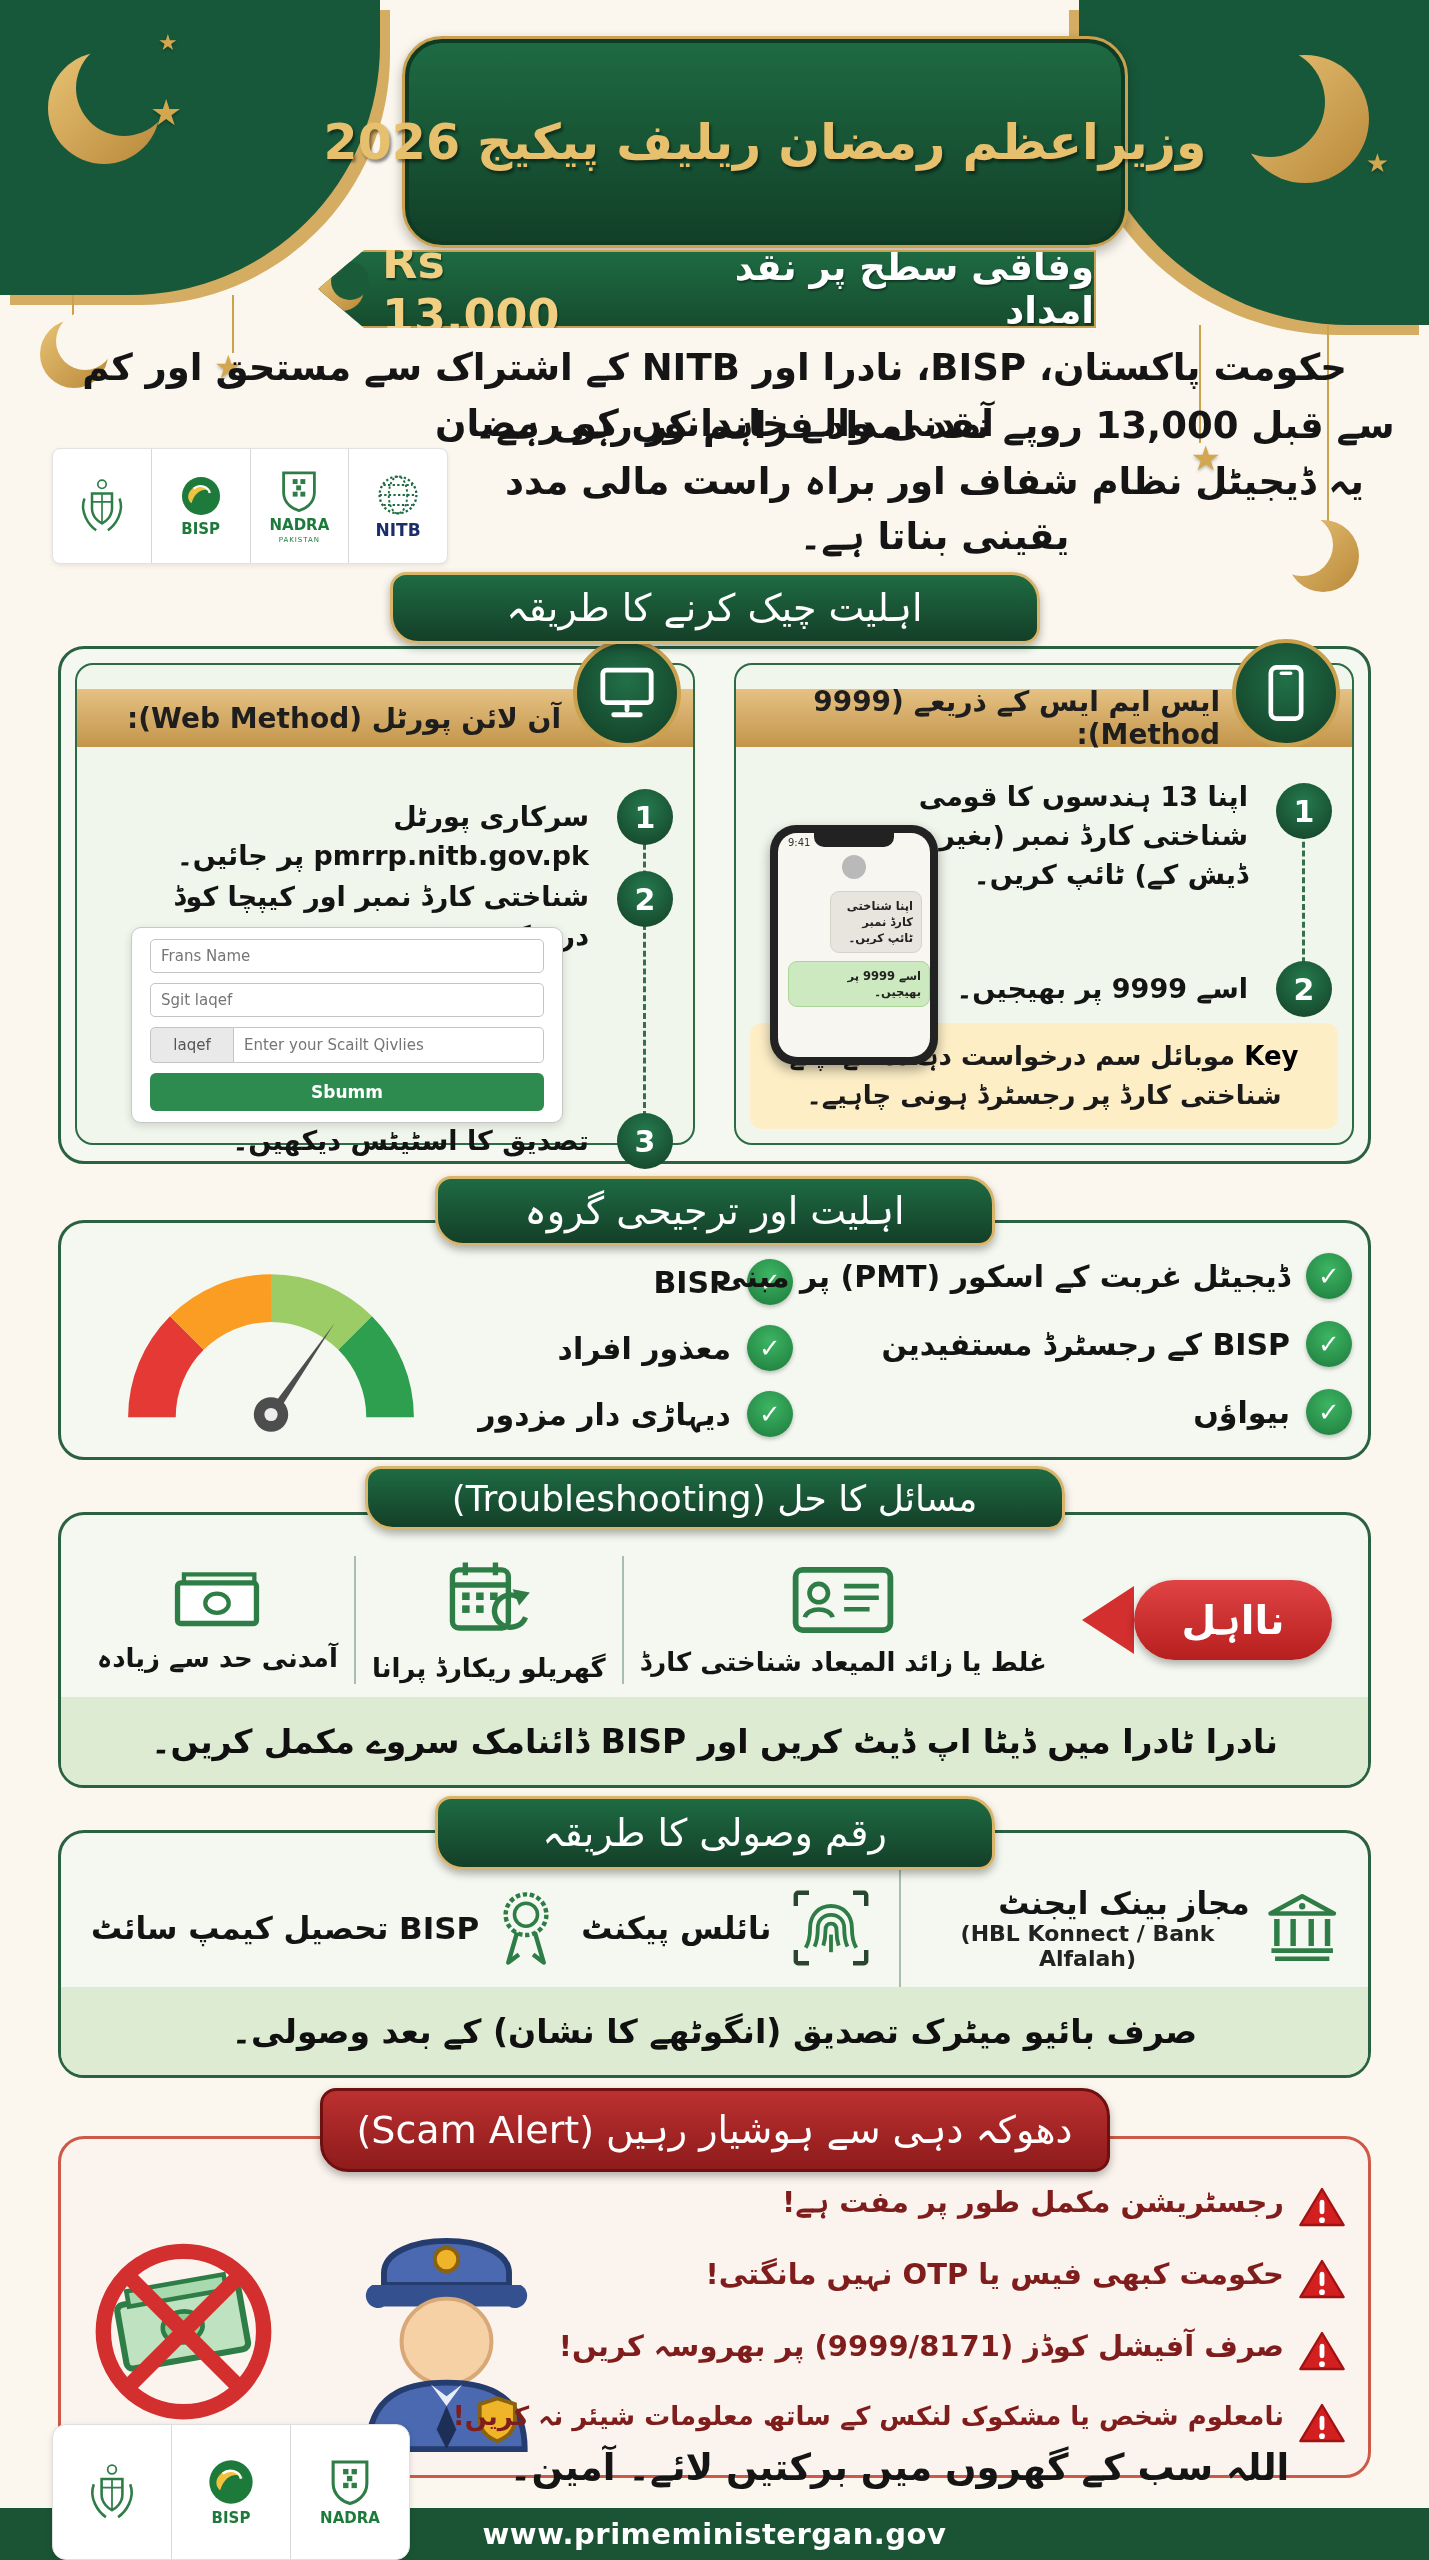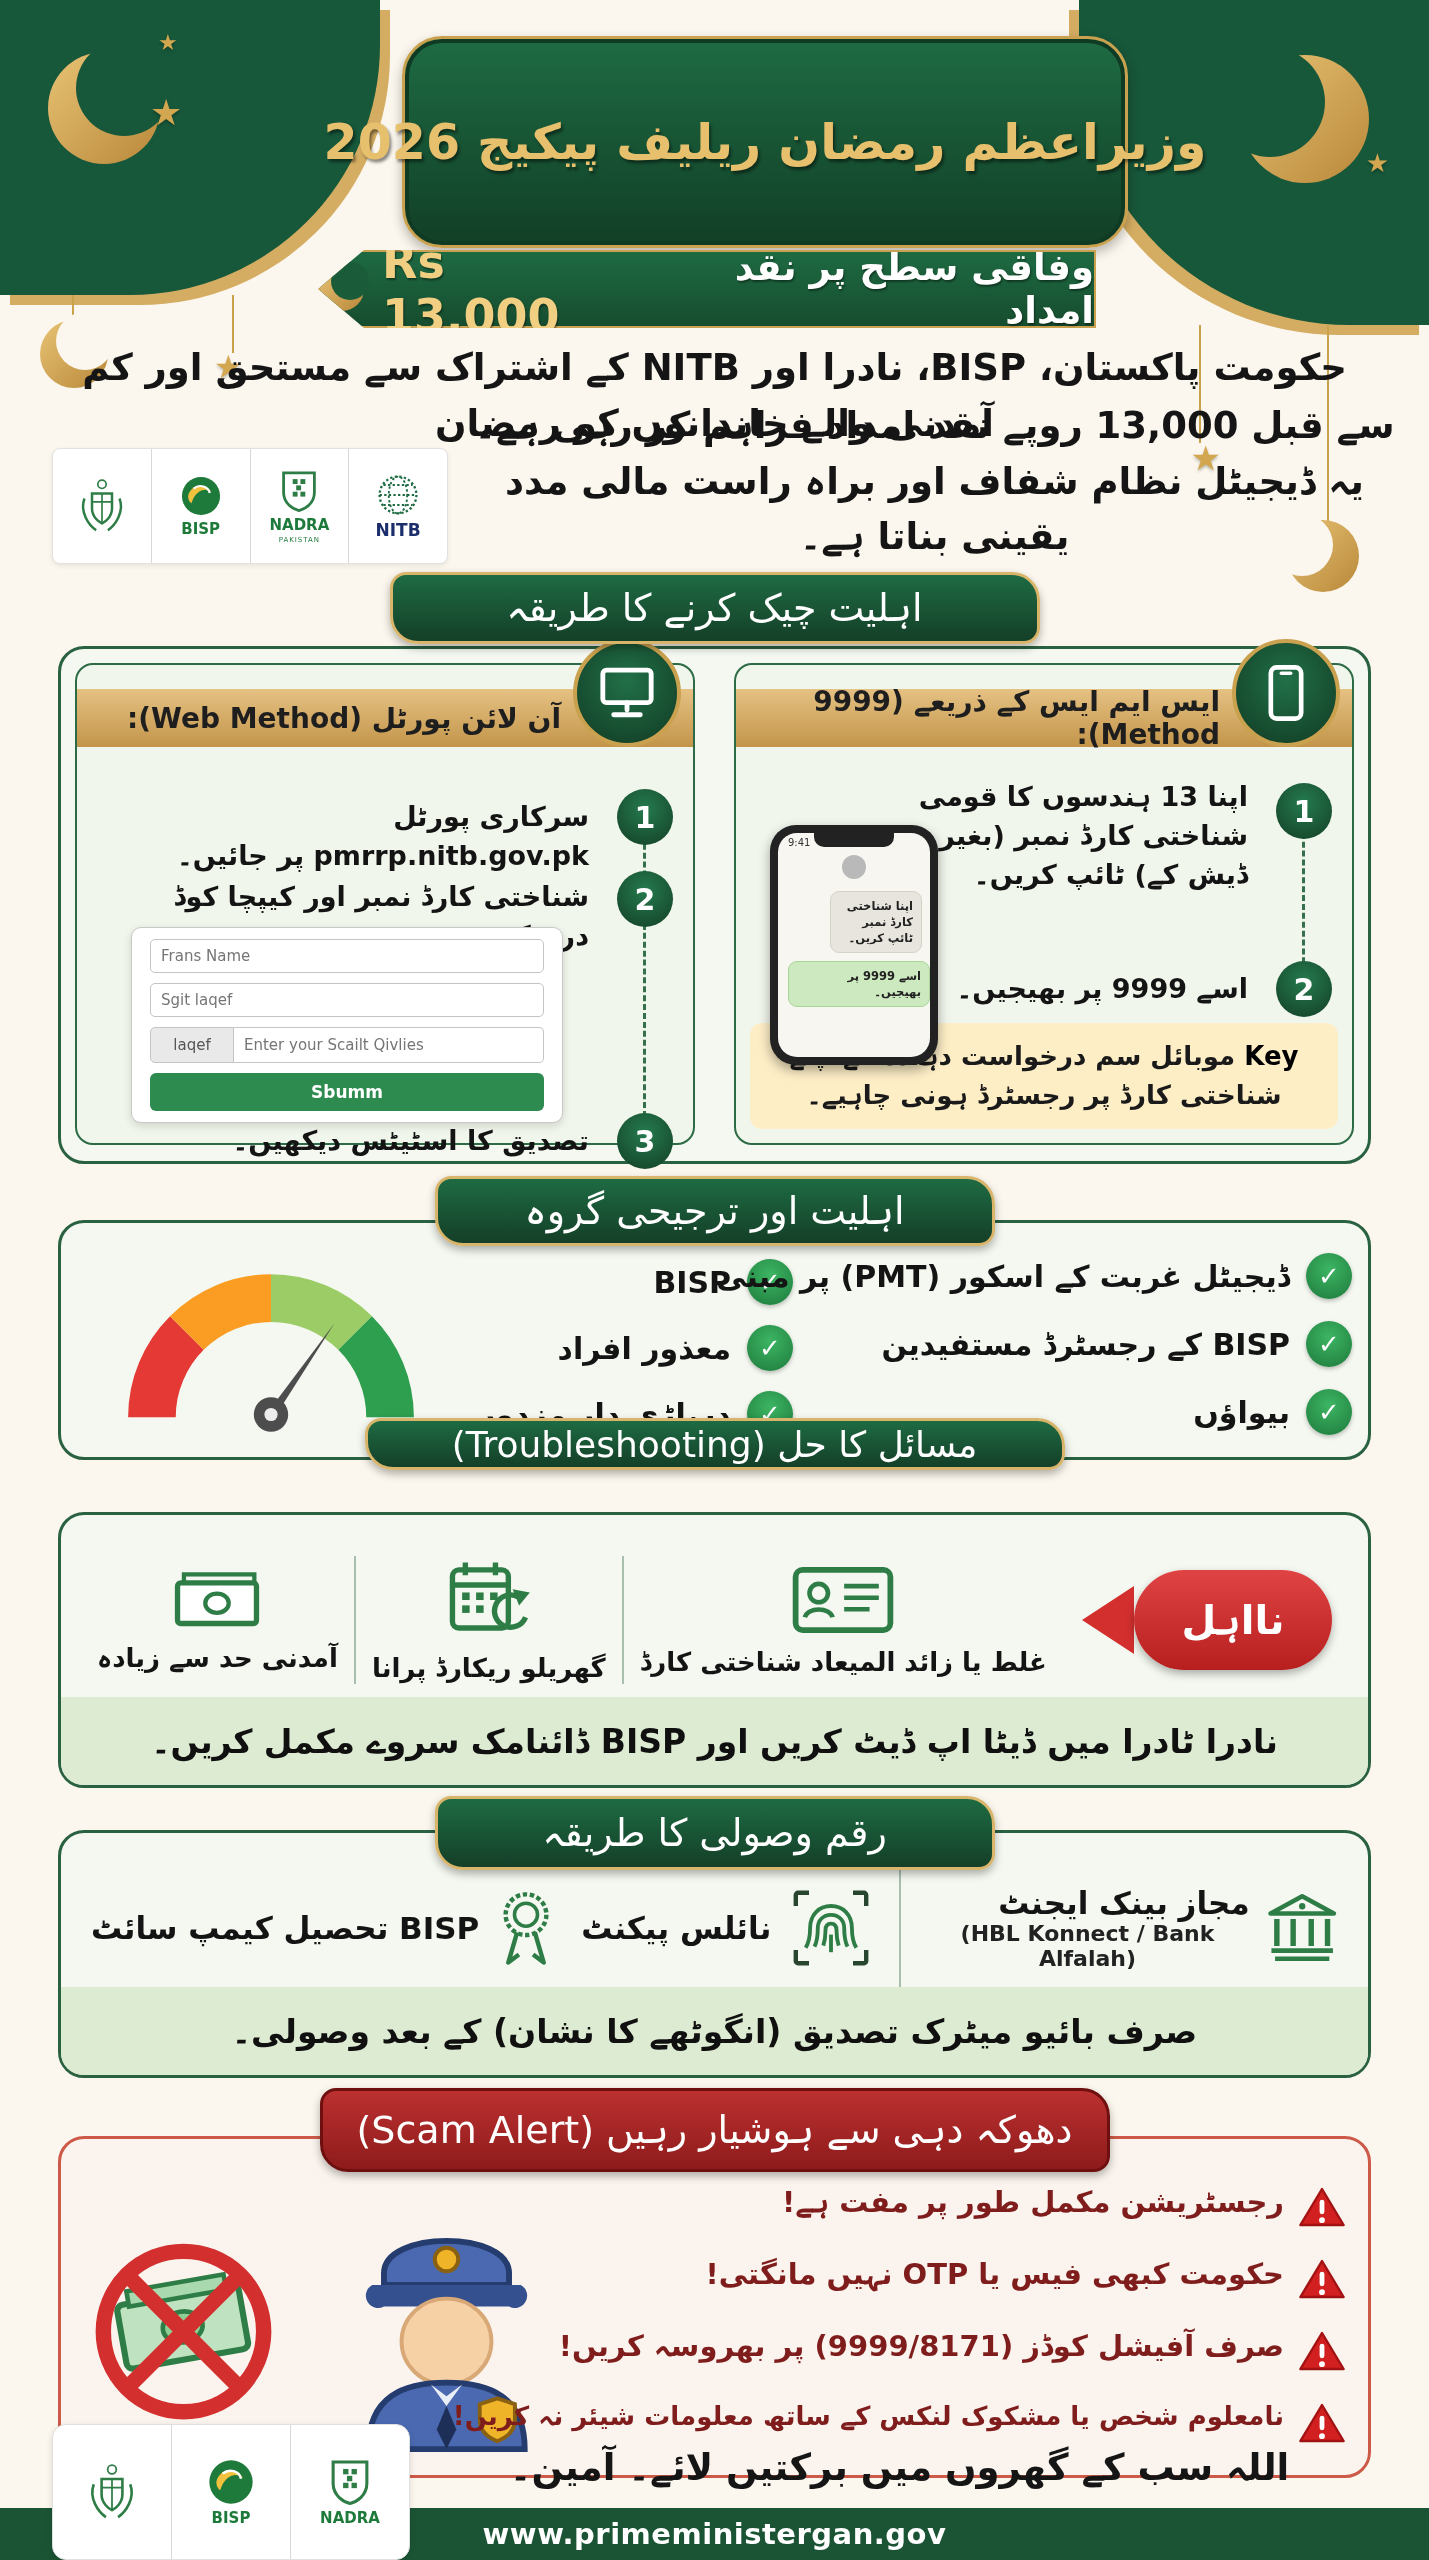--- a/index.html
+++ b/index.html
@@ -129,21 +129,21 @@
 
   
   .ts-items { position:absolute; left:36px; right:36px; top:24px; height:162px;
     display:flex; align-items:center; gap:16px; }
   .ts-item { display:flex; flex-direction:column; align-items:center; gap:10px; }
   .ts-label { font-size:26px; font-weight:bold; color:#141414; direction:rtl; white-space:nowrap; }
   .vdiv { width:0; border-left:2px solid #a9bfae; height:128px; }
   .inelig { margin-left:auto; display:flex; align-items:center; }
   .arrow-left { width:0; height:0; border-top:34px solid transparent; border-bottom:34px solid transparent;
     border-right:52px solid #d32f2f; }
-  .inelig-pill { width:198px; height:100px; background:linear-gradient(180deg,#e04343,#b71f1f);
+  .inelig-pill { width:198px; height:80px; background:linear-gradient(180deg,#e04343,#b71f1f);
     border-radius:52px; color:#fff; font-size:40px; font-weight:bold; display:flex;
     align-items:center; justify-content:center; direction:rtl; box-shadow:0 4px 8px rgba(0,0,0,.3); }
   .strip { position:absolute; left:0; right:0; bottom:0; height:88px; background:#dcebd2;
     border-radius:0 0 22px 22px; display:flex; align-items:center; justify-content:center;
     font-size:33px; font-weight:bold; color:#101010; direction:rtl; }
 
   
   .pay-items { position:absolute; left:30px; right:30px; top:20px; height:150px;
     display:flex; direction:rtl; align-items:center; gap:24px; }
   .pay-group { display:flex; direction:rtl; align-items:center; gap:16px; }
@@ -337,21 +337,21 @@
     <div class="chk-row" style="right:16px;top:98px;">
       <span class="chk">✓</span>
       <span>BISP کے رجسٹرڈ مستفیدین</span>
     </div>
     <div class="chk-row" style="right:16px;top:166px;">
       <span class="chk">✓</span>
       <span>بیواؤں</span>
     </div>
   </div>
 
-  <div class="plaque" style="top:1418px;width:700px;height:52px;font-size:36px;">مسائل کا حل (Troubleshooting)</div>
+  <div class="plaque" style="top:1466px;width:700px;height:64px;font-size:36px;">مسائل کا حل (Troubleshooting)</div>
 
   <div class="card" style="top:1512px;height:276px;">
     <div class="ts-items">
       <div class="ts-item">
         <svg width="96" height="66" viewBox="0 0 90 60">
           <rect x="14" y="6" width="66" height="12" fill="none" stroke="#2e7d46" stroke-width="4"></rect>
           <rect x="8" y="14" width="74" height="38" rx="3" fill="#fff" stroke="#2e7d46" stroke-width="5"></rect>
           <ellipse cx="45" cy="33" rx="11" ry="9" fill="none" stroke="#2e7d46" stroke-width="4"></ellipse>
         </svg>
         <span class="ts-label">آمدنی حد سے زیادہ</span>

